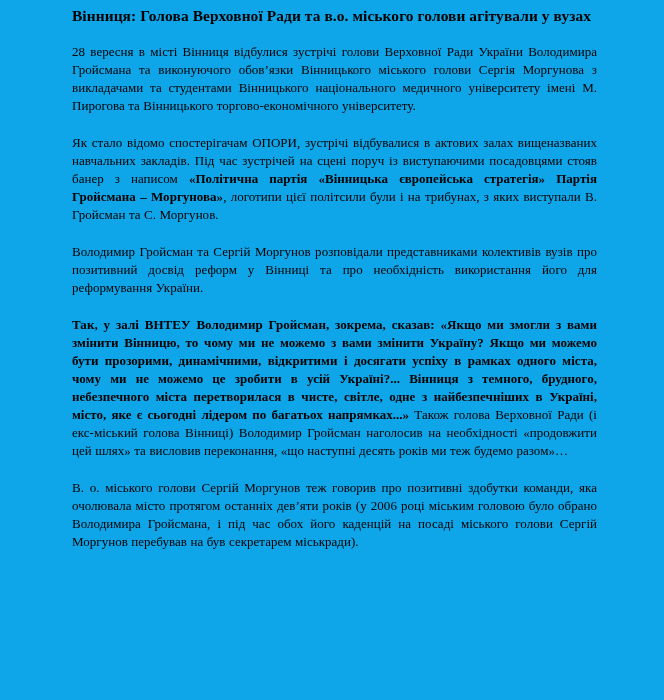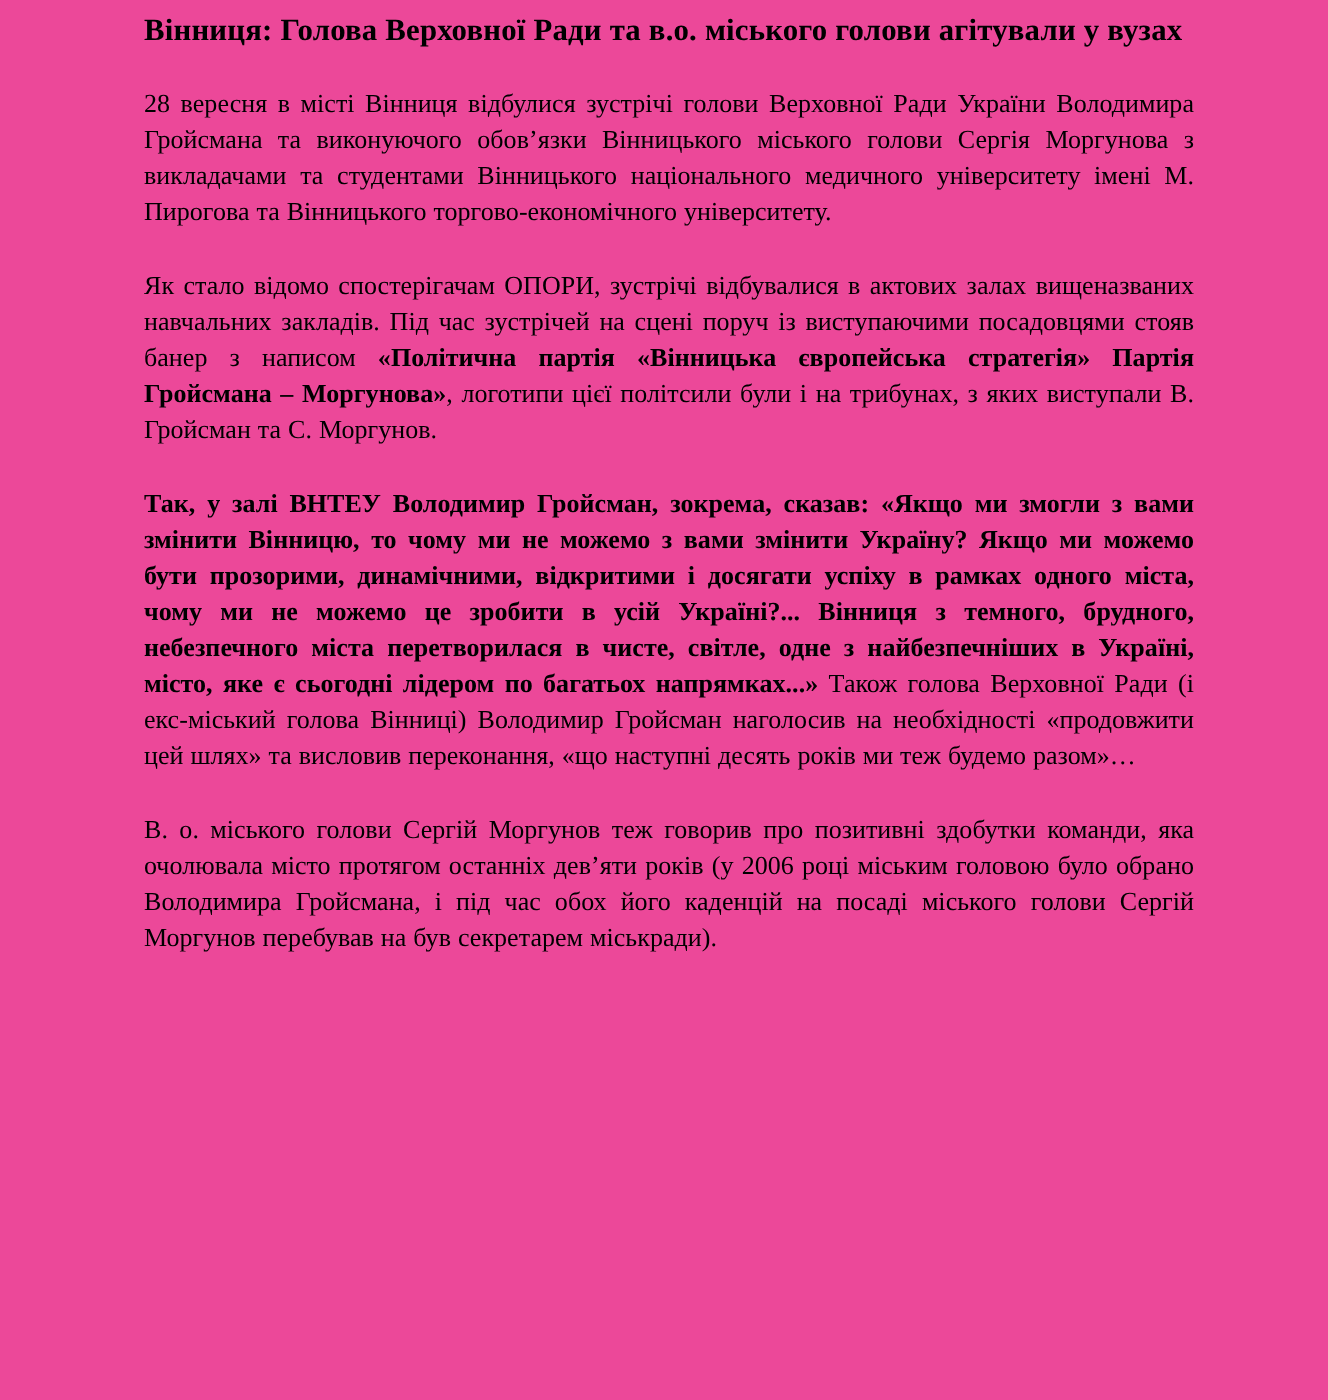--- a/index.html
+++ b/index.html
@@ -15,21 +15,21 @@
     font-family: "Liberation Serif", "DejaVu Serif", serif;
     color: #000000;
     -webkit-font-smoothing: antialiased;
   }
   .page {
     position: absolute;
     top: 0;
     left: 0;
     width: 664px;
     height: 700px;
-    background: #ec4899;
+    background: #0ea5e9;
     overflow: hidden;
   }
   .content {
     position: absolute;
     left: 72px;
     top: 6px;
     width: 525px;
   }
   .doc-title {
     font-size: 15.4px;
@@ -59,17 +59,18 @@
 </head>
 <body>
 
 <div class="page">
   <div class="content">
 
     <h1 class="doc-title">Вінниця: Голова Верховної Ради та в.о. міського голови агітували у вузах</h1>
 
     <p class="para"><span>28 вересня в місті Вінниця відбулися зустрічі голови Верховної Ради України Володимира Гройсмана та виконуючого обов’язки Вінницького міського голови Сергія Моргунова з викладачами та студентами Вінницького національного медичного університету імені М. Пирогова та Вінницького торгово-економічного університету.</span></p>
     <p class="para"><span>Як стало відомо спостерігачам ОПОРИ, зустрічі відбувалися в актових залах вищеназваних навчальних закладів. Під час зустрічей на сцені поруч із виступаючими посадовцями стояв банер з написом </span><span class="b">«Політична партія «Вінницька європейська стратегія» Партія Гройсмана – Моргунова»</span><span>, логотипи цієї політсили були і на трибунах, з яких виступали В. Гройсман та С. Моргунов.</span></p>
+    <p class="para"><span>Володимир Гройсман та Сергій Моргунов розповідали представниками колективів вузів про позитивний досвід реформ у Вінниці та про необхідність використання його для реформування України.</span></p>
     <p class="para"><span class="b">Так, у залі ВНТЕУ Володимир Гройсман, зокрема, сказав: «Якщо ми змогли з вами змінити Вінницю, то чому ми не можемо з вами змінити Україну? Якщо ми можемо бути прозорими, динамічними, відкритими і досягати успіху в рамках одного міста, чому ми не можемо це зробити в усій Україні?... Вінниця з темного, брудного, небезпечного міста перетворилася в чисте, світле, одне з найбезпечніших в Україні, місто, яке є сьогодні лідером по багатьох напрямках...»</span><span> Також голова Верховної Ради (і екс-міський голова Вінниці) Володимир Гройсман наголосив на необхідності «продовжити цей шлях» та висловив переконання, «що наступні десять років ми теж будемо разом»…</span></p>
     <p class="para"><span>В. о. міського голови Сергій Моргунов теж говорив про позитивні здобутки команди, яка очолювала місто протягом останніх дев’яти років (у 2006 році міським головою було обрано Володимира Гройсмана, і під час обох його каденцій на посаді міського голови Сергій Моргунов перебував на був секретарем міськради).</span></p>
 
   </div>
 </div>
 
 </body></html>

